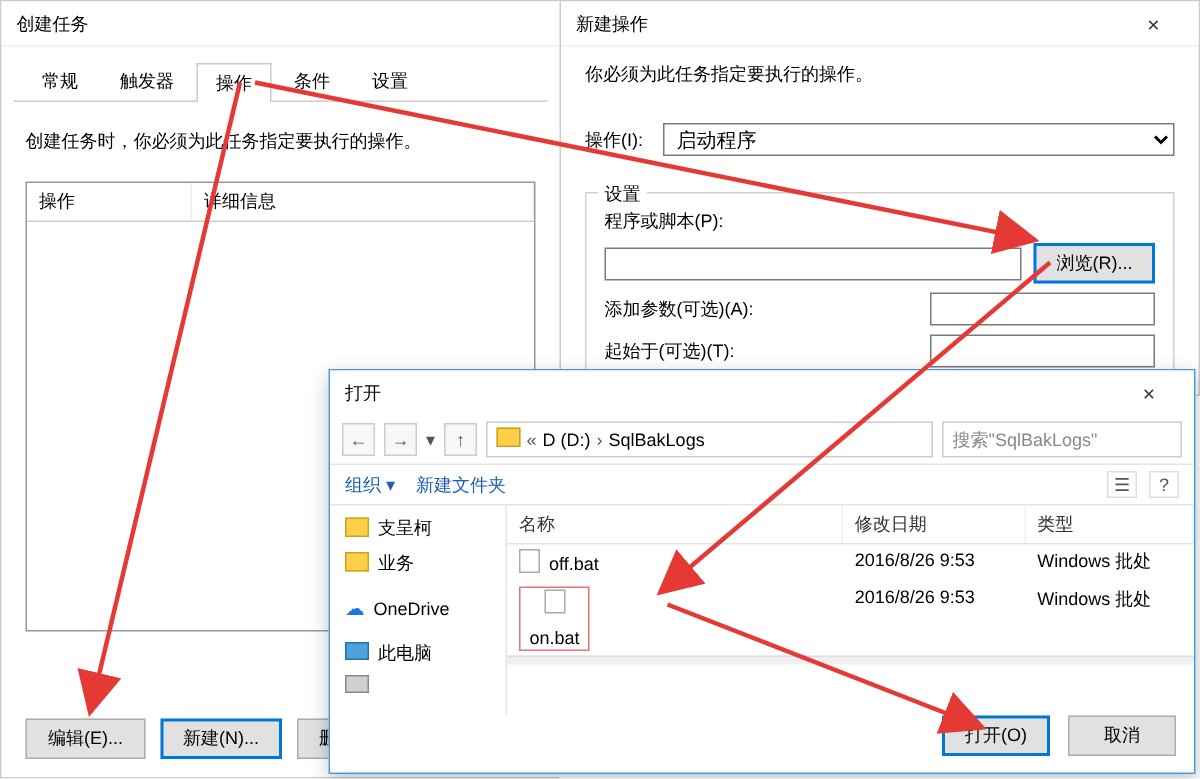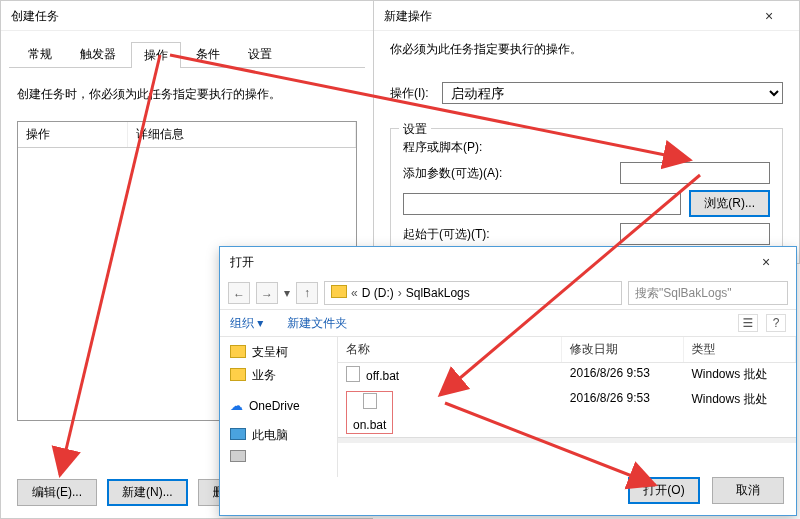--- a/index.html
+++ b/index.html
@@ -27,21 +27,21 @@
   #winB select, #winB input[type=text] { border: 1px solid #7a7a7a; height: 22px; padding: 0 4px; background: #fff; }
   #winB .group { border: 1px solid #d0d0d0; margin-top: 8px; padding: 10px 12px 6px; position: relative; }
   #winB .group .legend { position: absolute; top: -8px; left: 8px; background: #fff; padding: 0 4px; }
   #winB .subrow { display:flex; align-items:center; margin:6px 0; gap:8px; }
   
   #winC { left: 219px; top: 246px; width: 578px; height: 270px; border: 1px solid #4c9bd8; box-shadow: 0 4px 12px rgba(0,0,0,.25); background:#fff; }
   #winC .titlebar { border-bottom: none; }
   #winC .nav { display:flex; align-items:center; padding: 4px 8px; gap:6px; border-bottom:1px solid #e5e5e5; }
   #winC .crumbbox { flex:1; border:1px solid #ccc; height:24px; display:flex; align-items:center; padding:0 6px; gap:4px; }
   #winC .searchbox { width:160px; border:1px solid #ccc; height:24px; display:flex; align-items:center; padding:0 6px; color:#888; }
-  #winC .toolbar { display:flex; align-items:center; padding:4px 10px; border-bottom:1px solid #e5e5e5; gap:24px; font-size:12px; color:#1a5fb4; }
+  #winC .toolbar { display:flex; align-items:center; padding:4px 10px; border-bottom:1px solid #e5e5e5; gap:14px; font-size:12px; color:#1a5fb4; }
   #winC .body { display:flex; height:140px; }
   #winC .side { width:118px; border-right:1px solid #e5e5e5; padding:4px 0; overflow:hidden; }
   #winC .side .it { display:flex; align-items:center; gap:6px; padding:3px 10px; }
   #winC .files { flex:1; overflow:auto; }
   #winC .fhead { display:flex; border-bottom:1px solid #e5e5e5; color:#333; }
   #winC .fhead div { padding:4px 8px; border-right:1px solid #f0f0f0; }
   #winC .frow { display:flex; }
   #winC .frow div { padding:3px 8px; }
   #winC .frow .c1 { width:240px; display:flex; align-items:center; gap:6px;}
   #winC .frow .c2 { width:130px; }
@@ -101,26 +101,26 @@
     <div class="row">
       <label>操作(I):</label>
       <select style="flex:1">
         <option>启动程序</option>
       </select>
     </div>
     <div class="group">
       <span class="legend">设置</span>
       <div>程序或脚本(P):</div>
       <div class="subrow">
+        <input type="text" style="flex: 1 1 0%;">
+        <div class="btn primary" style="min-width:78px">浏览(R)...</div>
+      </div>
+      <div class="subrow">
         <span style="flex:1">添加参数(可选)(A):</span>
         <input type="text" style="width: 150px;">
-      </div>
-      <div class="subrow">
-        <input type="text" style="flex: 1 1 0%;">
-        <div class="btn primary" style="min-width:78px">浏览(R)...</div>
       </div>
       <div class="subrow">
         <span style="flex:1">起始于(可选)(T):</span>
         <input type="text" style="width: 150px;">
       </div>
     </div>
   </div>
 </div>
 
 <div id="winC" class="window">

